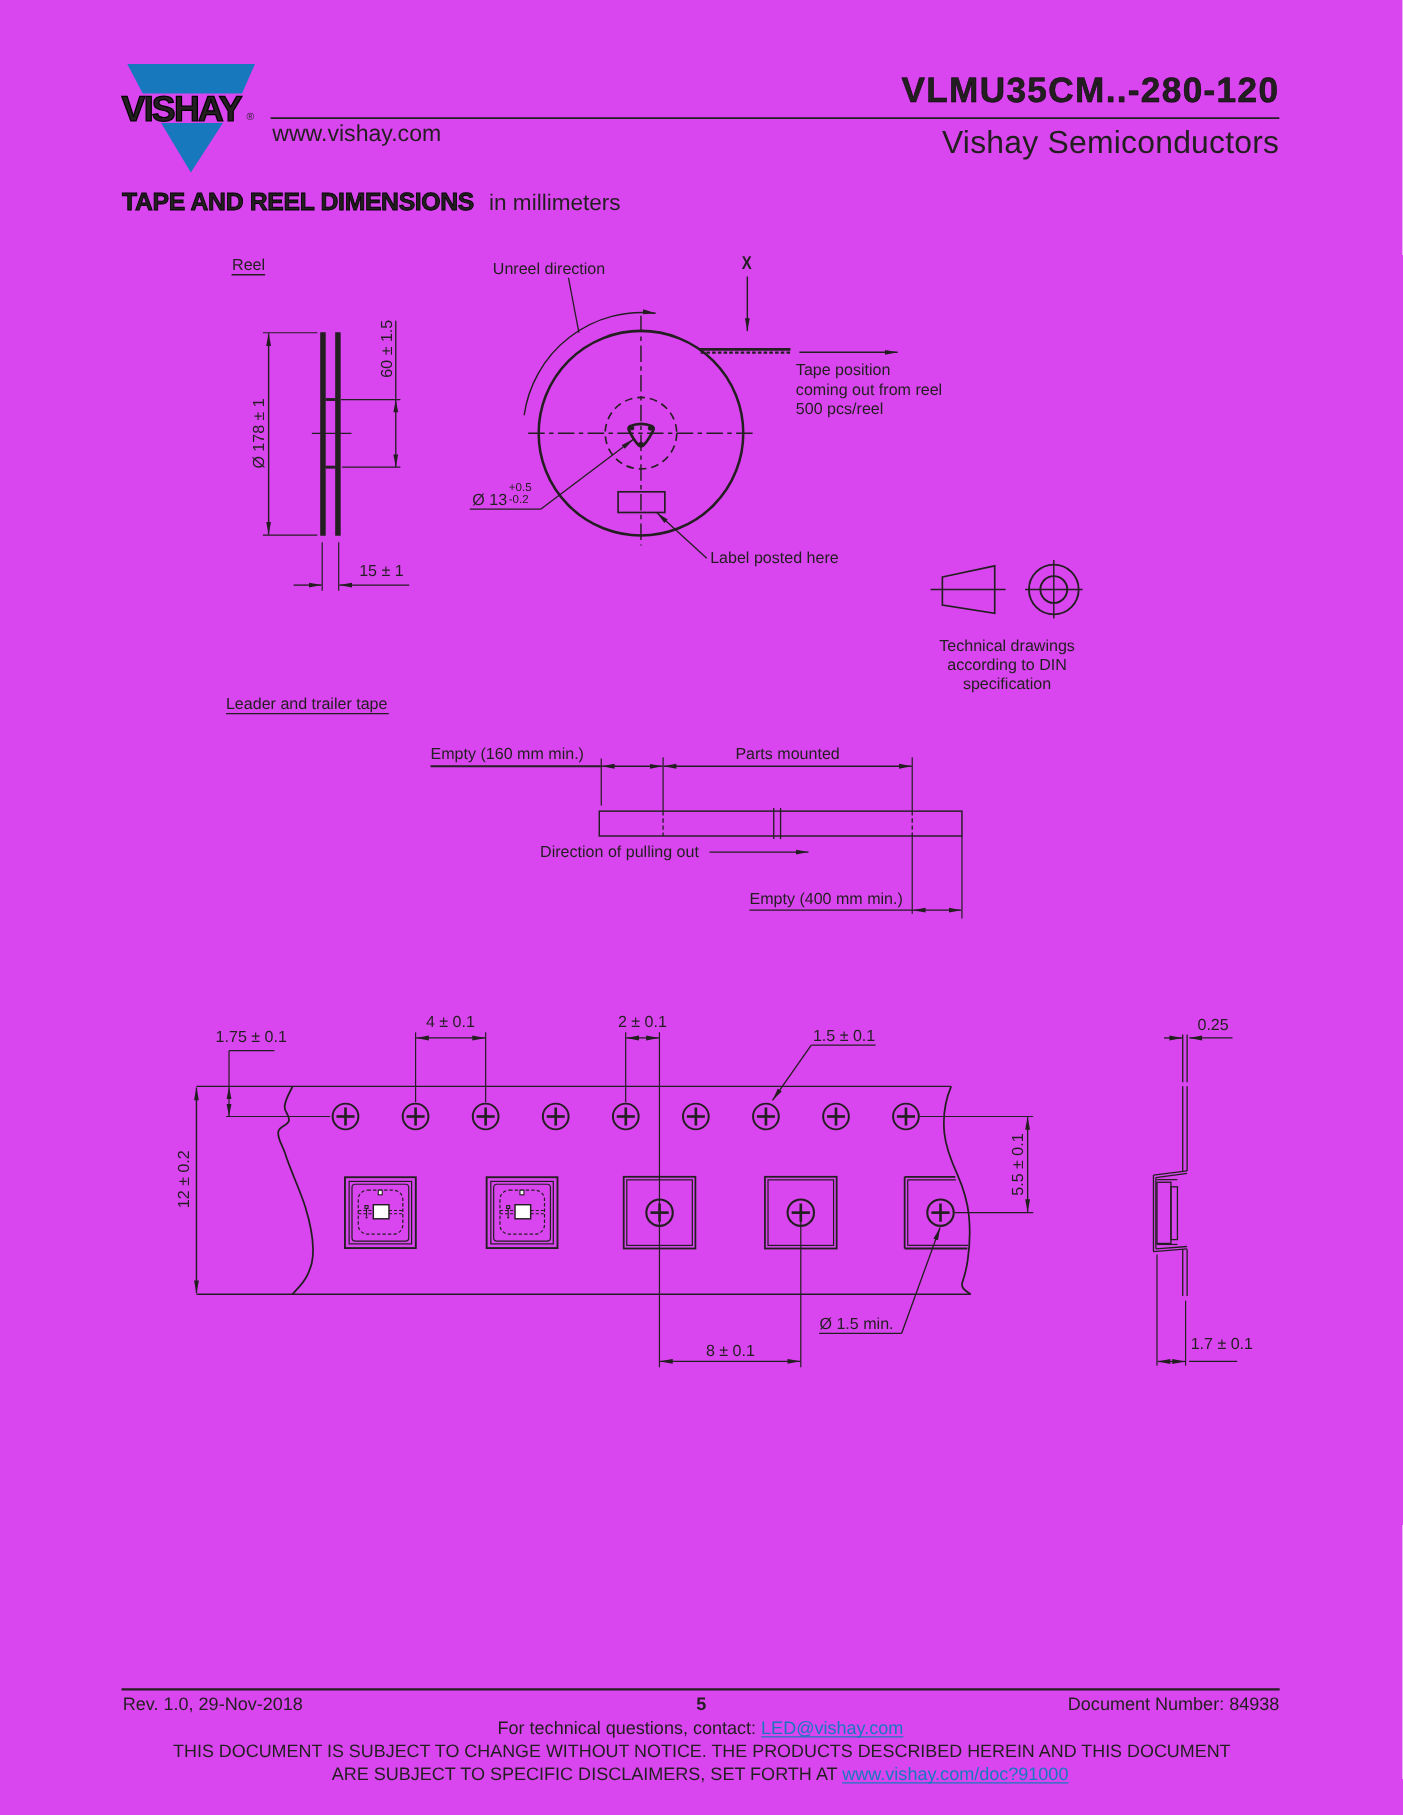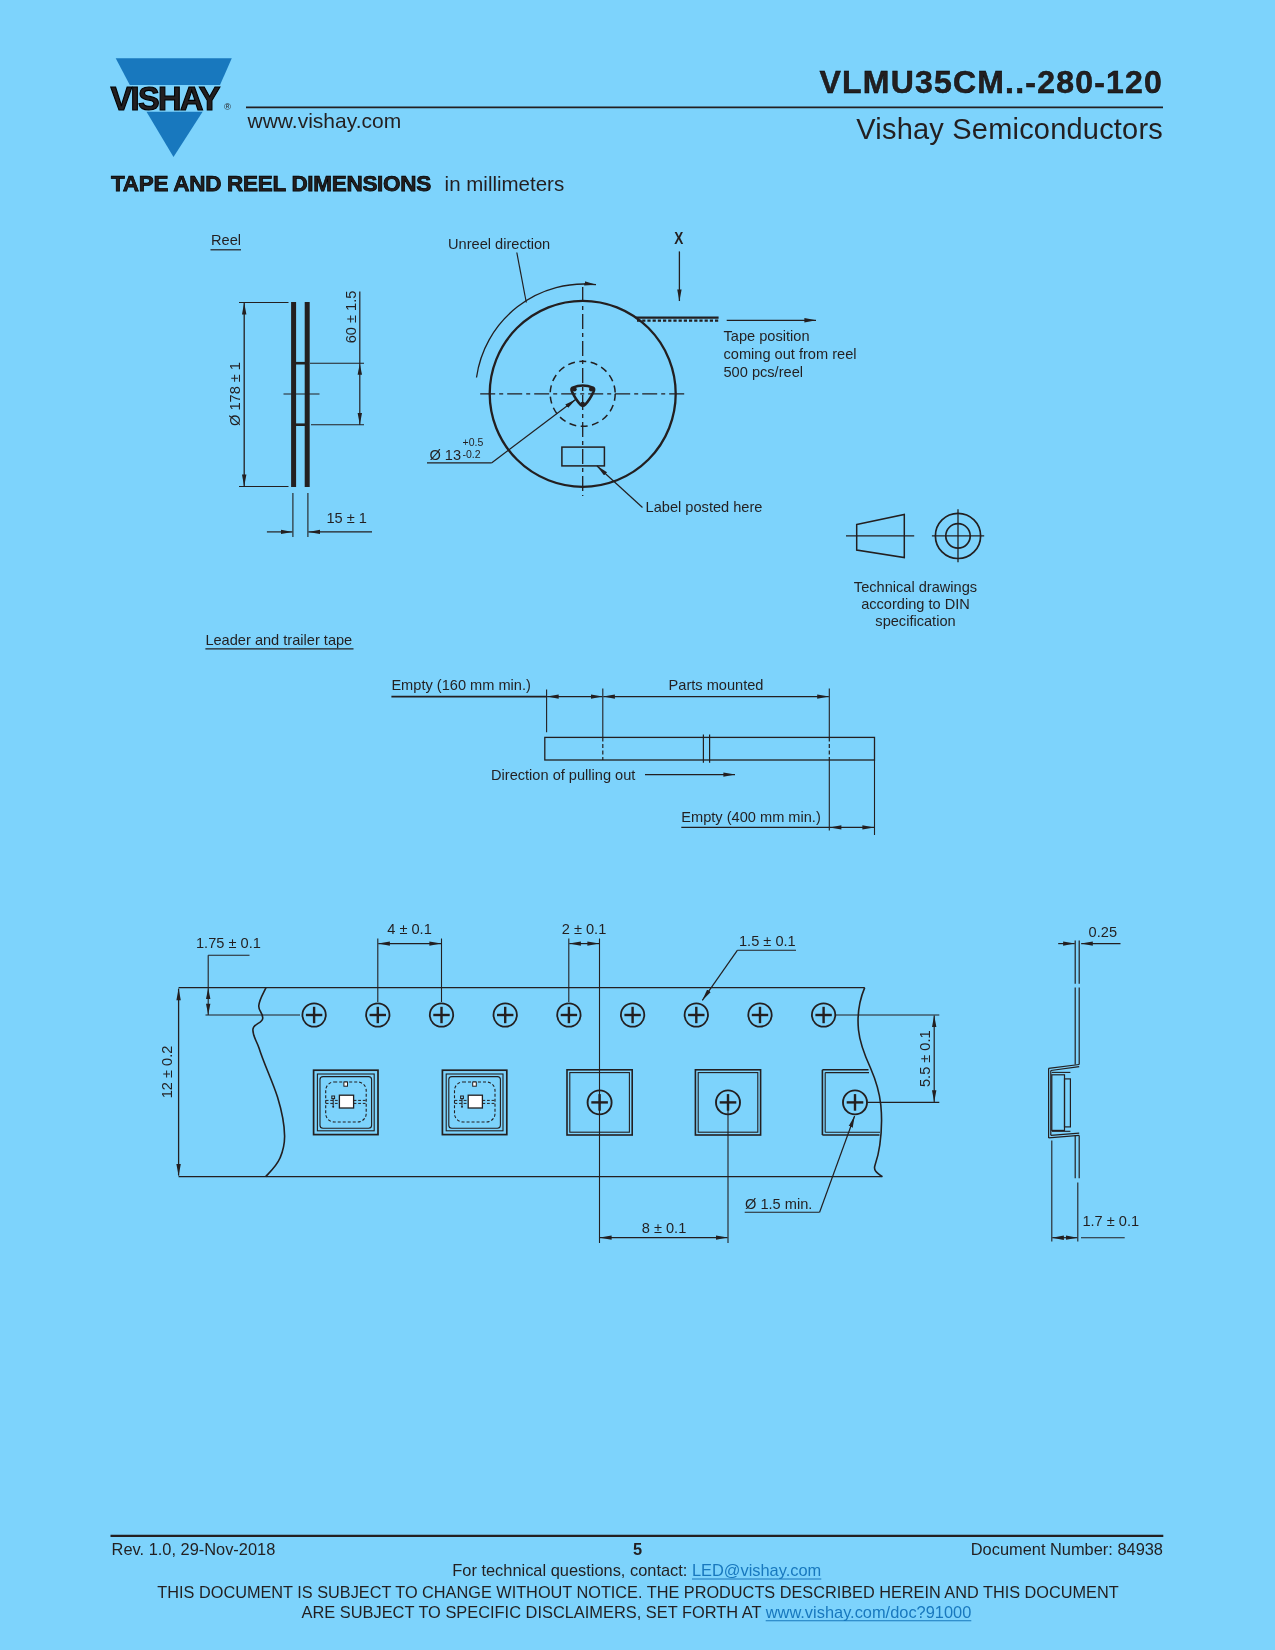--- a/index.html
+++ b/index.html
@@ -1,16 +1,16 @@
 <!DOCTYPE html>
 <html><head>
 <meta charset="utf-8">
 <style>
   html,body{margin:0;padding:0;background:#fff;}
-  .page{position:relative;width:1275px;height:1650px;background:#7dd3fc;overflow:hidden;
+  .page{position:relative;width:1275px;height:1650px;background:#d946ef;overflow:hidden;
         font-family:"Liberation Sans", sans-serif;}
   svg text{font-family:"Liberation Sans", sans-serif;fill:#231f20;}
 </style>
 </head>
 <body>
 <div class="page">
 <svg width="1275" height="1650" viewBox="0 0 1275 1650">
 <defs>
 <marker id="ae" markerWidth="13" markerHeight="6" refX="11.6" refY="2.6" orient="auto" markerUnits="userSpaceOnUse">
   <path d="M0,0.4 L11.8,2.6 L0,4.8 Z" fill="#231f20"></path>

